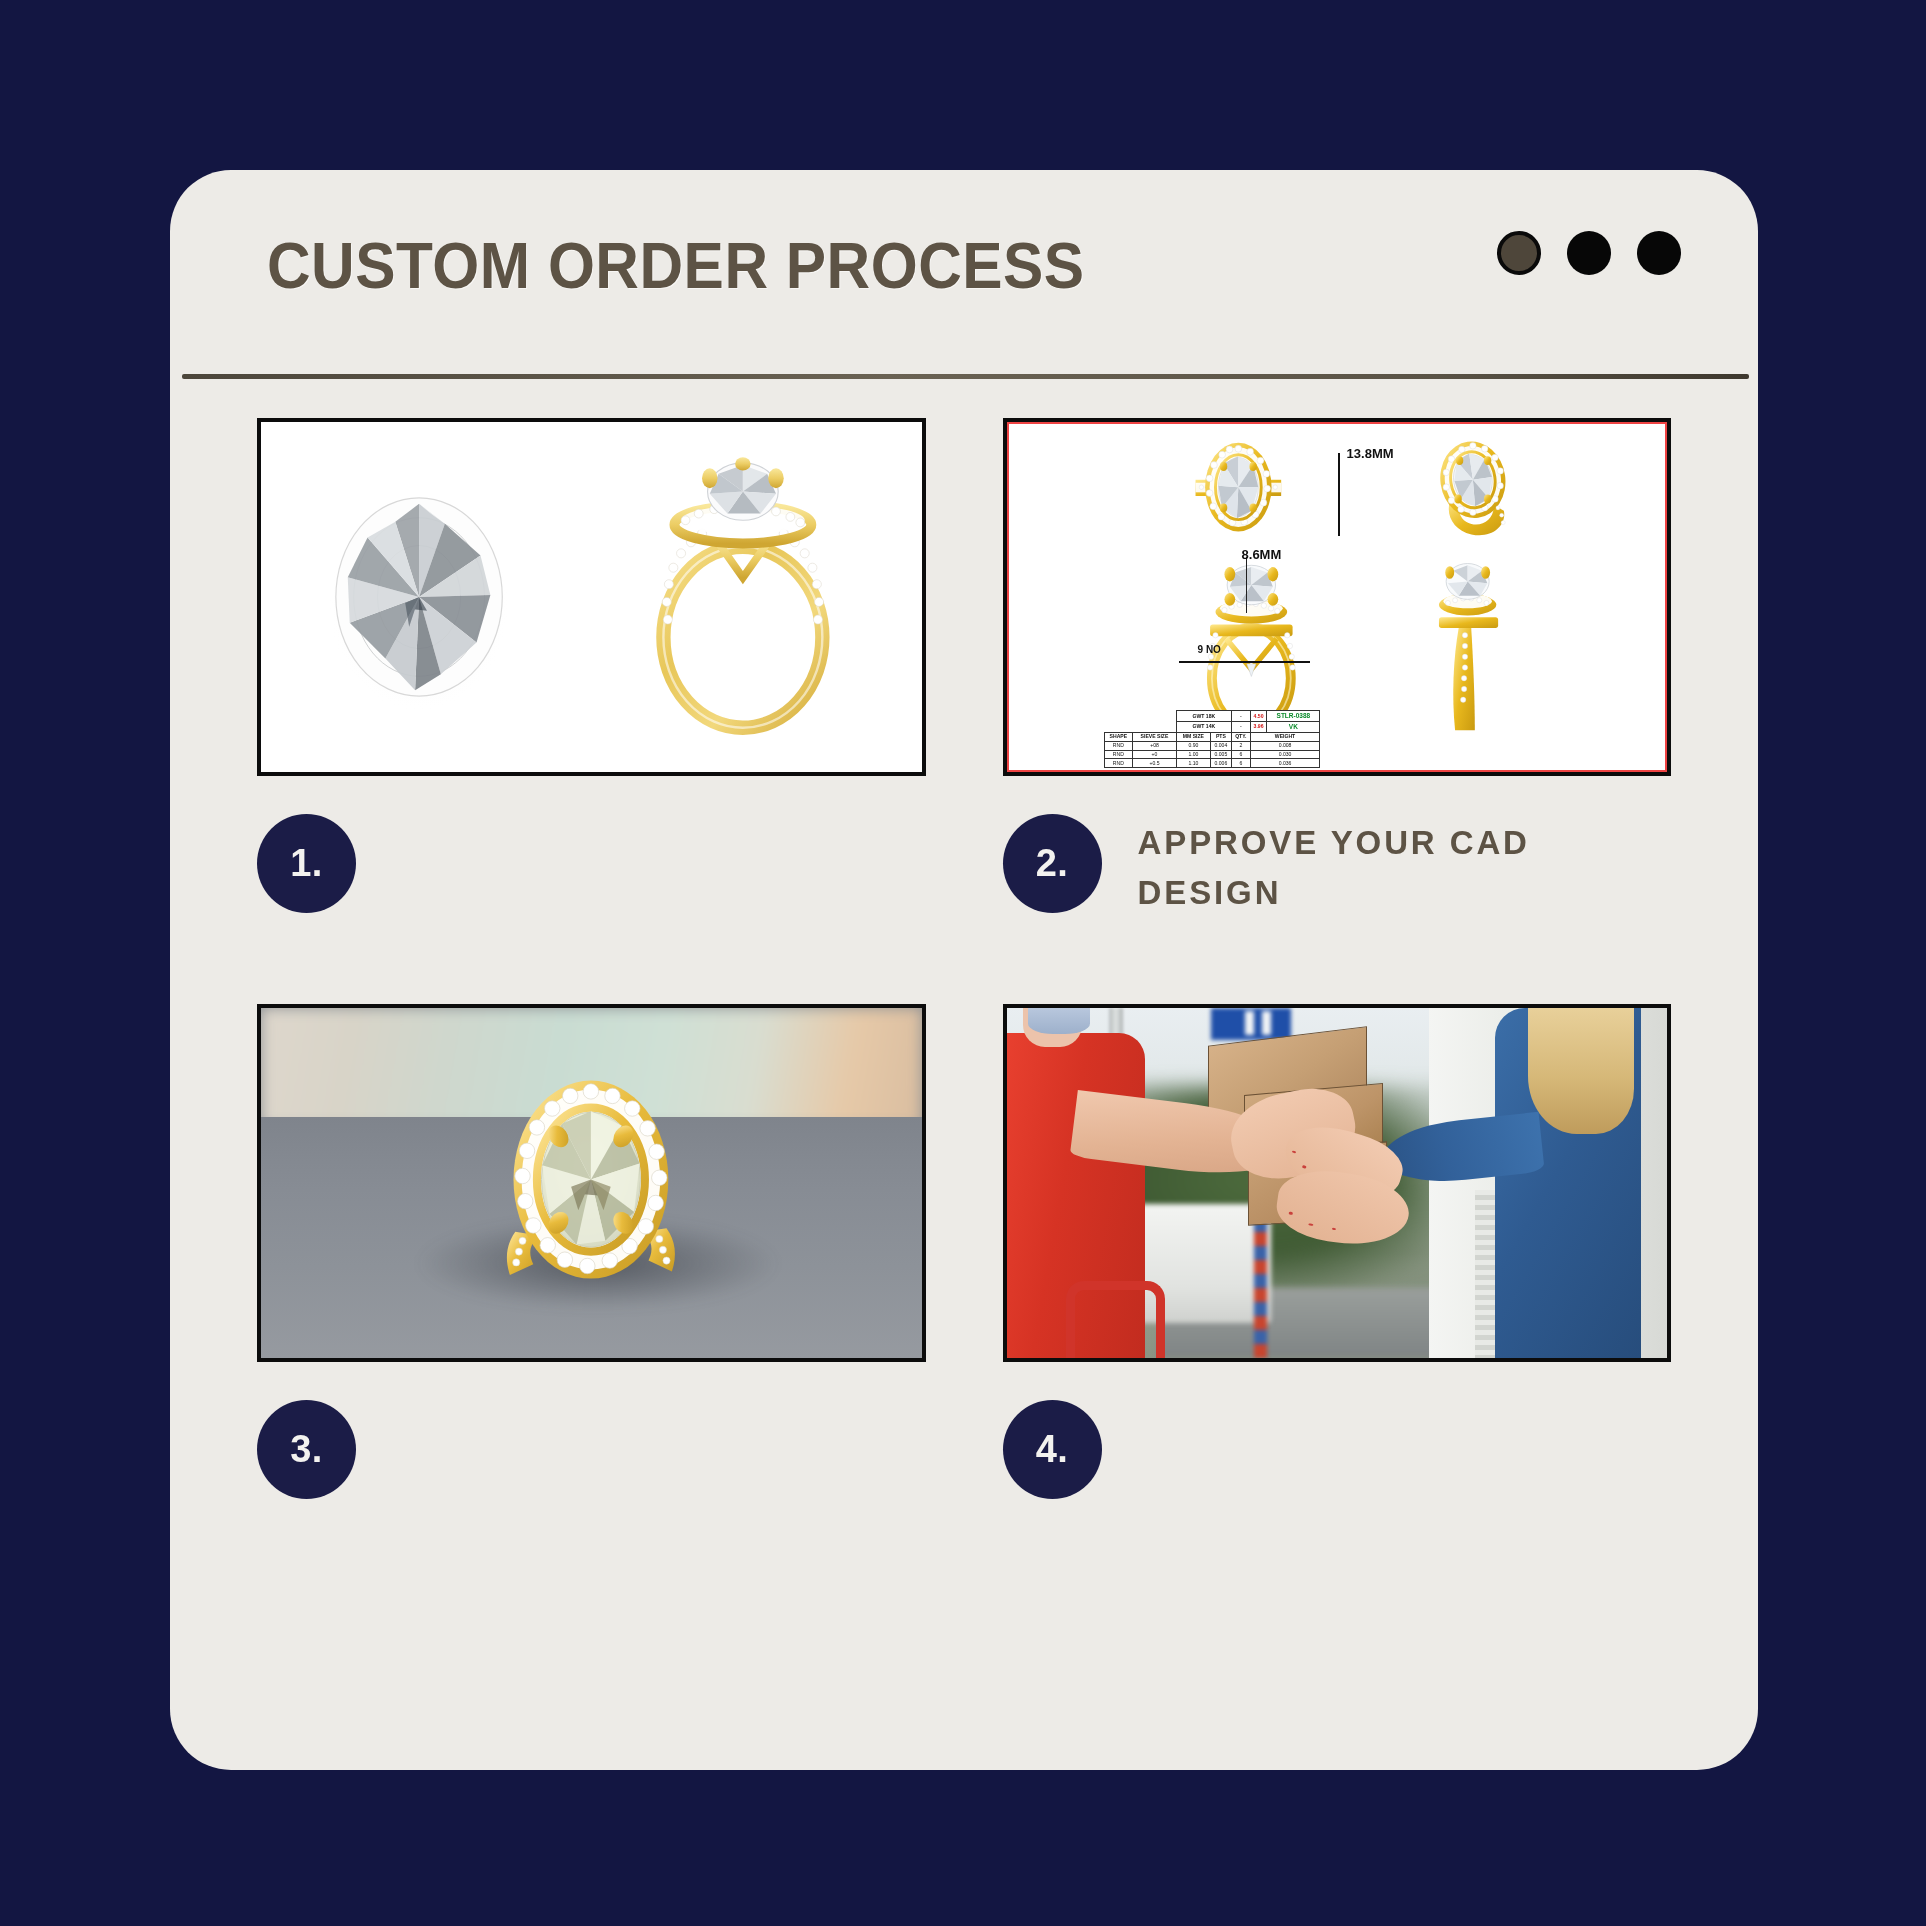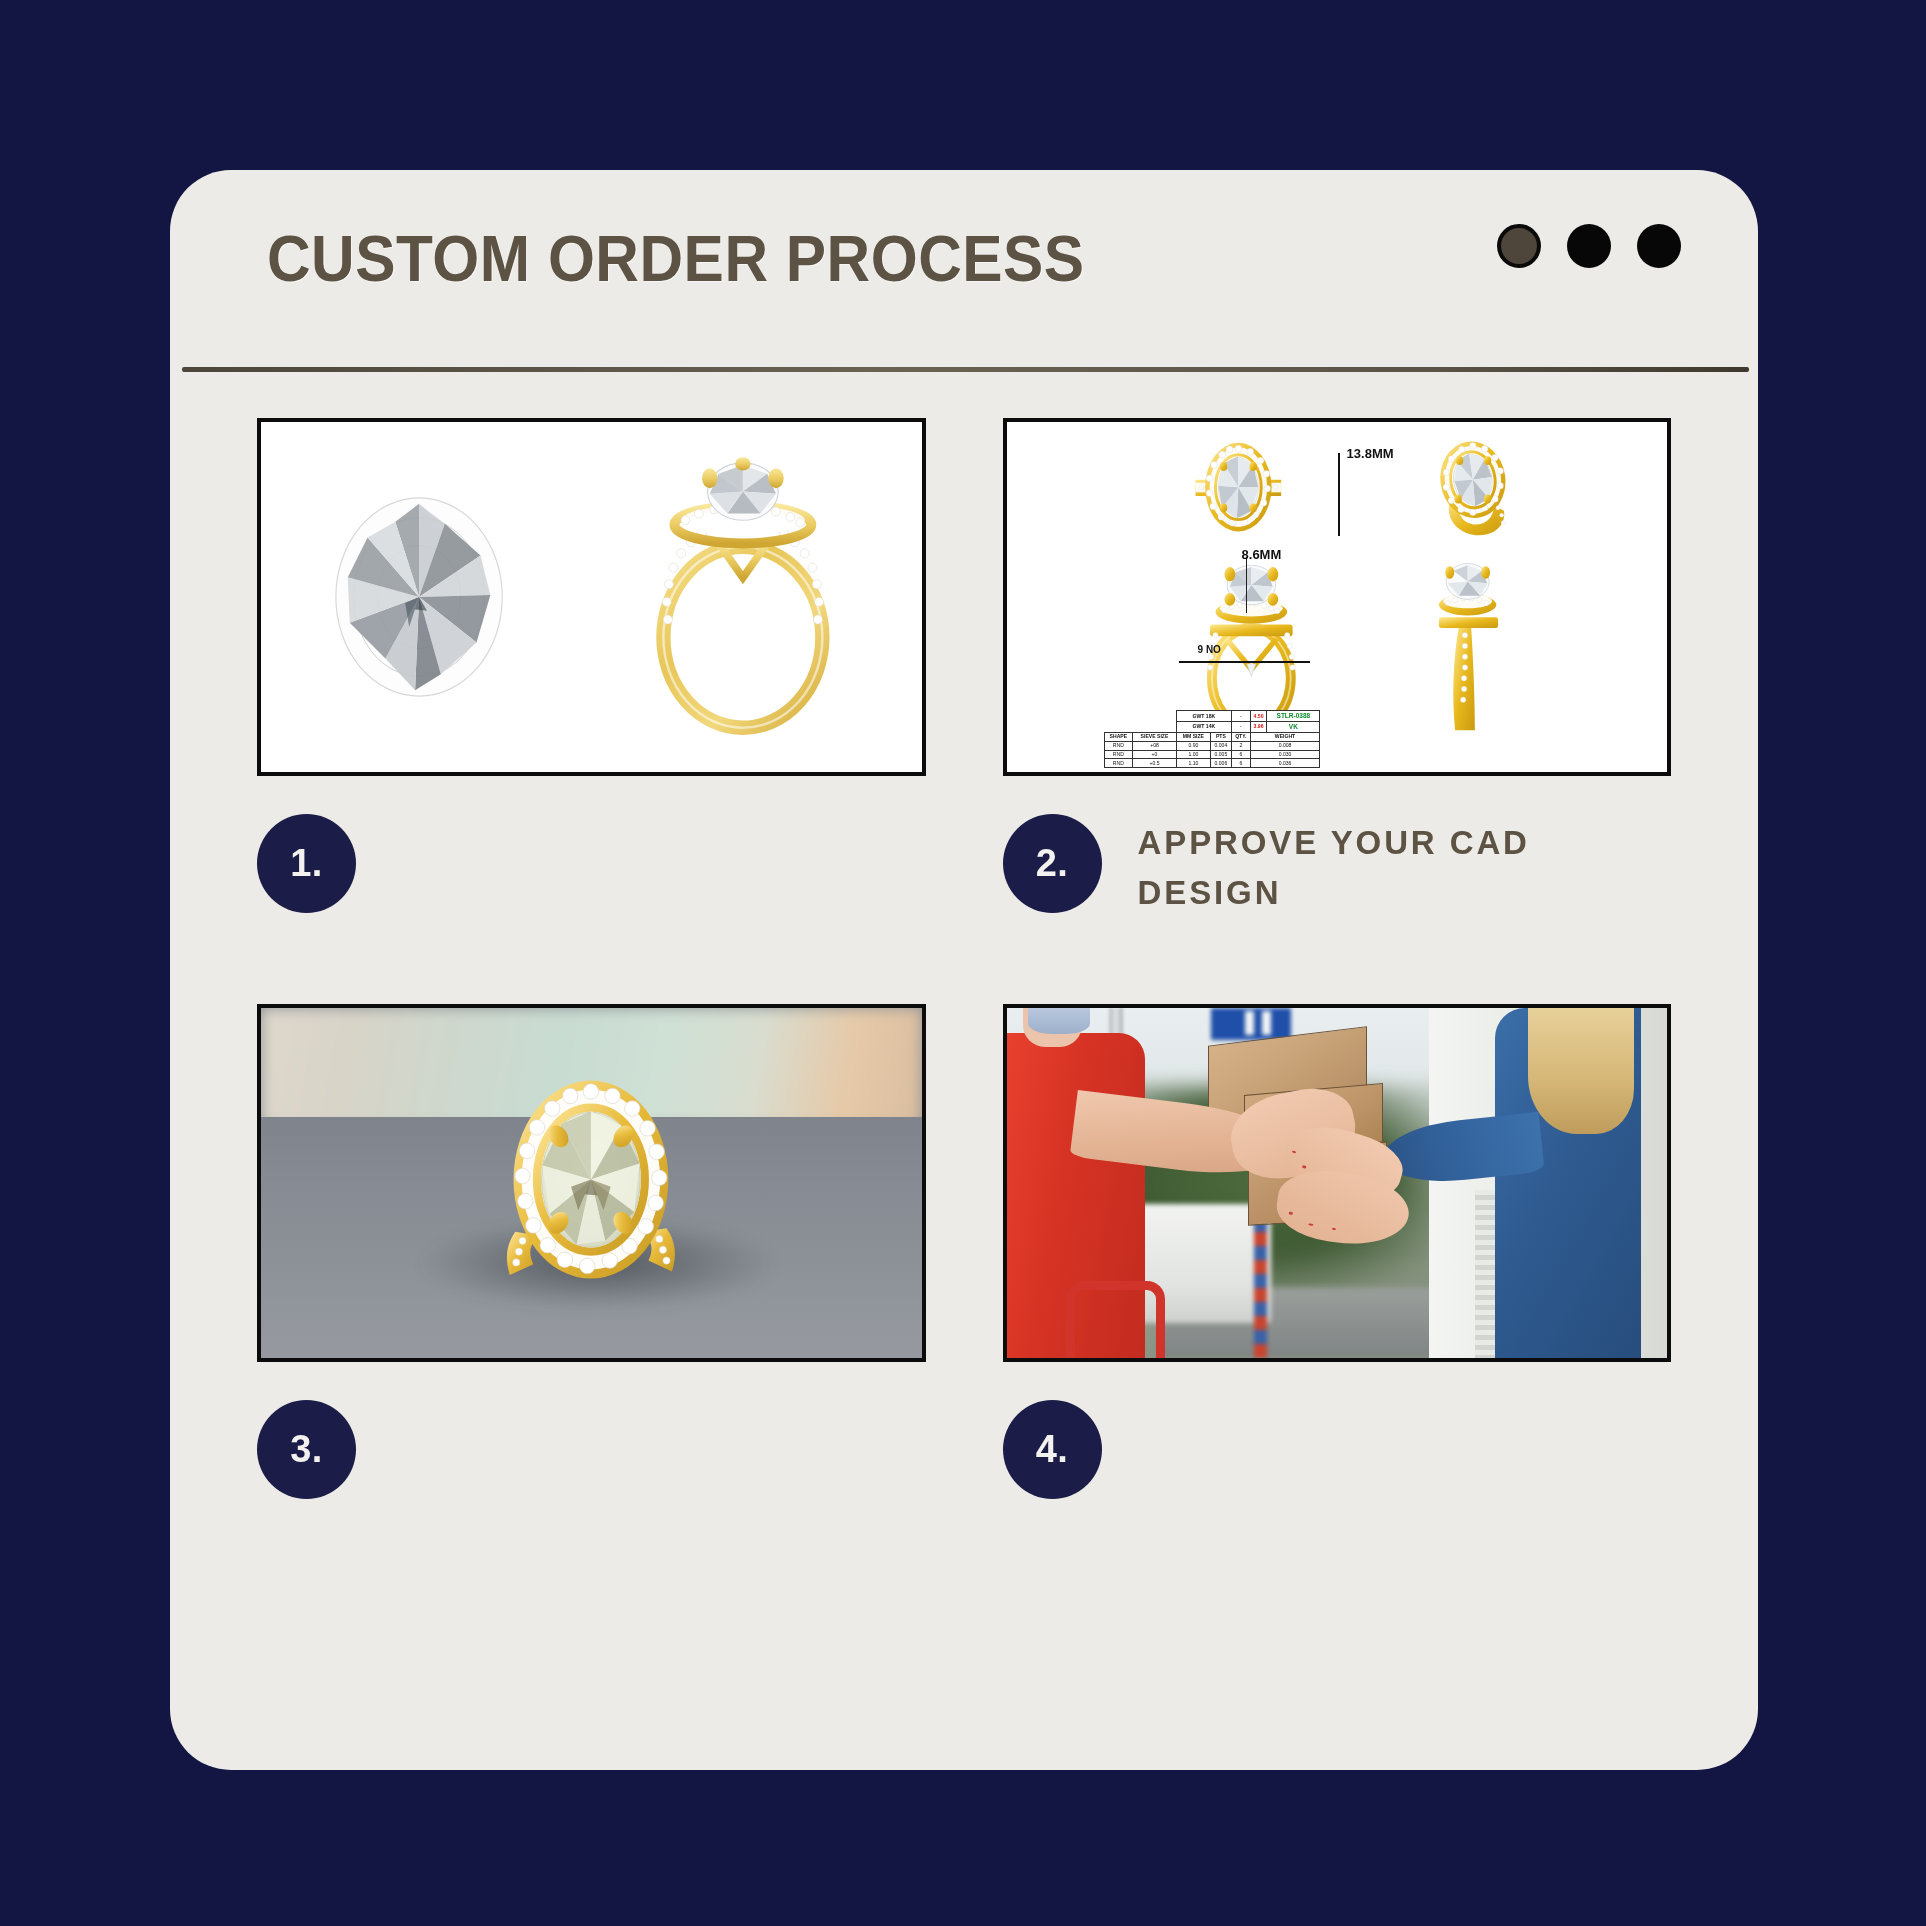--- a/index.html
+++ b/index.html
@@ -25,21 +25,21 @@
     width: 1588px;
     height: 1600px;
     background: #edebe7;
     border-radius: 61px;
     overflow: hidden;
   }
 
   
   .header {
     position: absolute;
-    left: 0; top: 3px;
+    left: 0; top: 10px;
     width: 100%;
     height: 192px;
   }
   .page-title {
     position: absolute;
     left: 97px;
     top: 48px;
     font-size: 65px;
     font-weight: 700;
     letter-spacing: 0.5px;
@@ -154,21 +154,21 @@
   }
   .p1 .ring {
     position: absolute;
     right: 9%;
     top: 9%;
     width: 36%;
     height: 82%;
   }
 
   
-  .p2 { background: #ffffff; }
+  .p2 { background: #ef4444; }
   .cad { position: absolute; inset: 0; }
   .cad-inner {
     position: absolute;
     inset: 2px;
     background: #fff;
   }
   .cad-label {
     position: absolute;
     font-family: "Liberation Sans", sans-serif;
     font-weight: 700;

